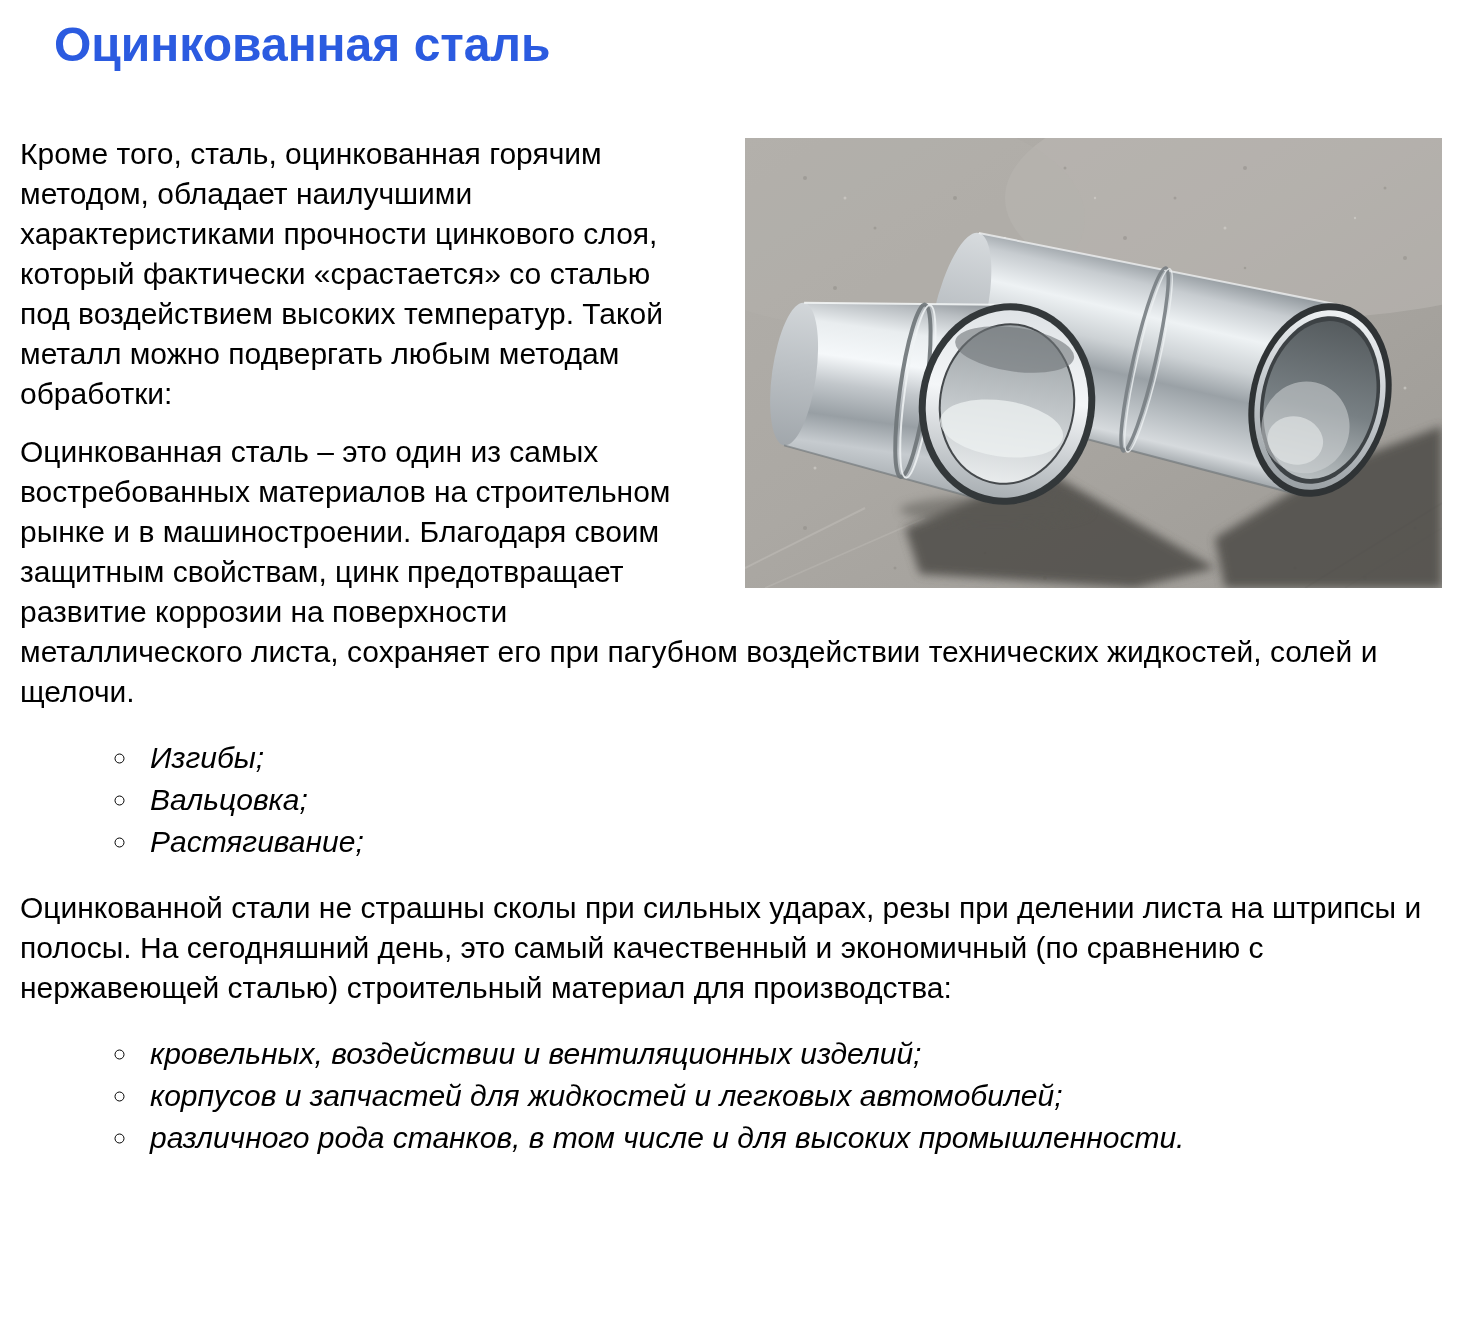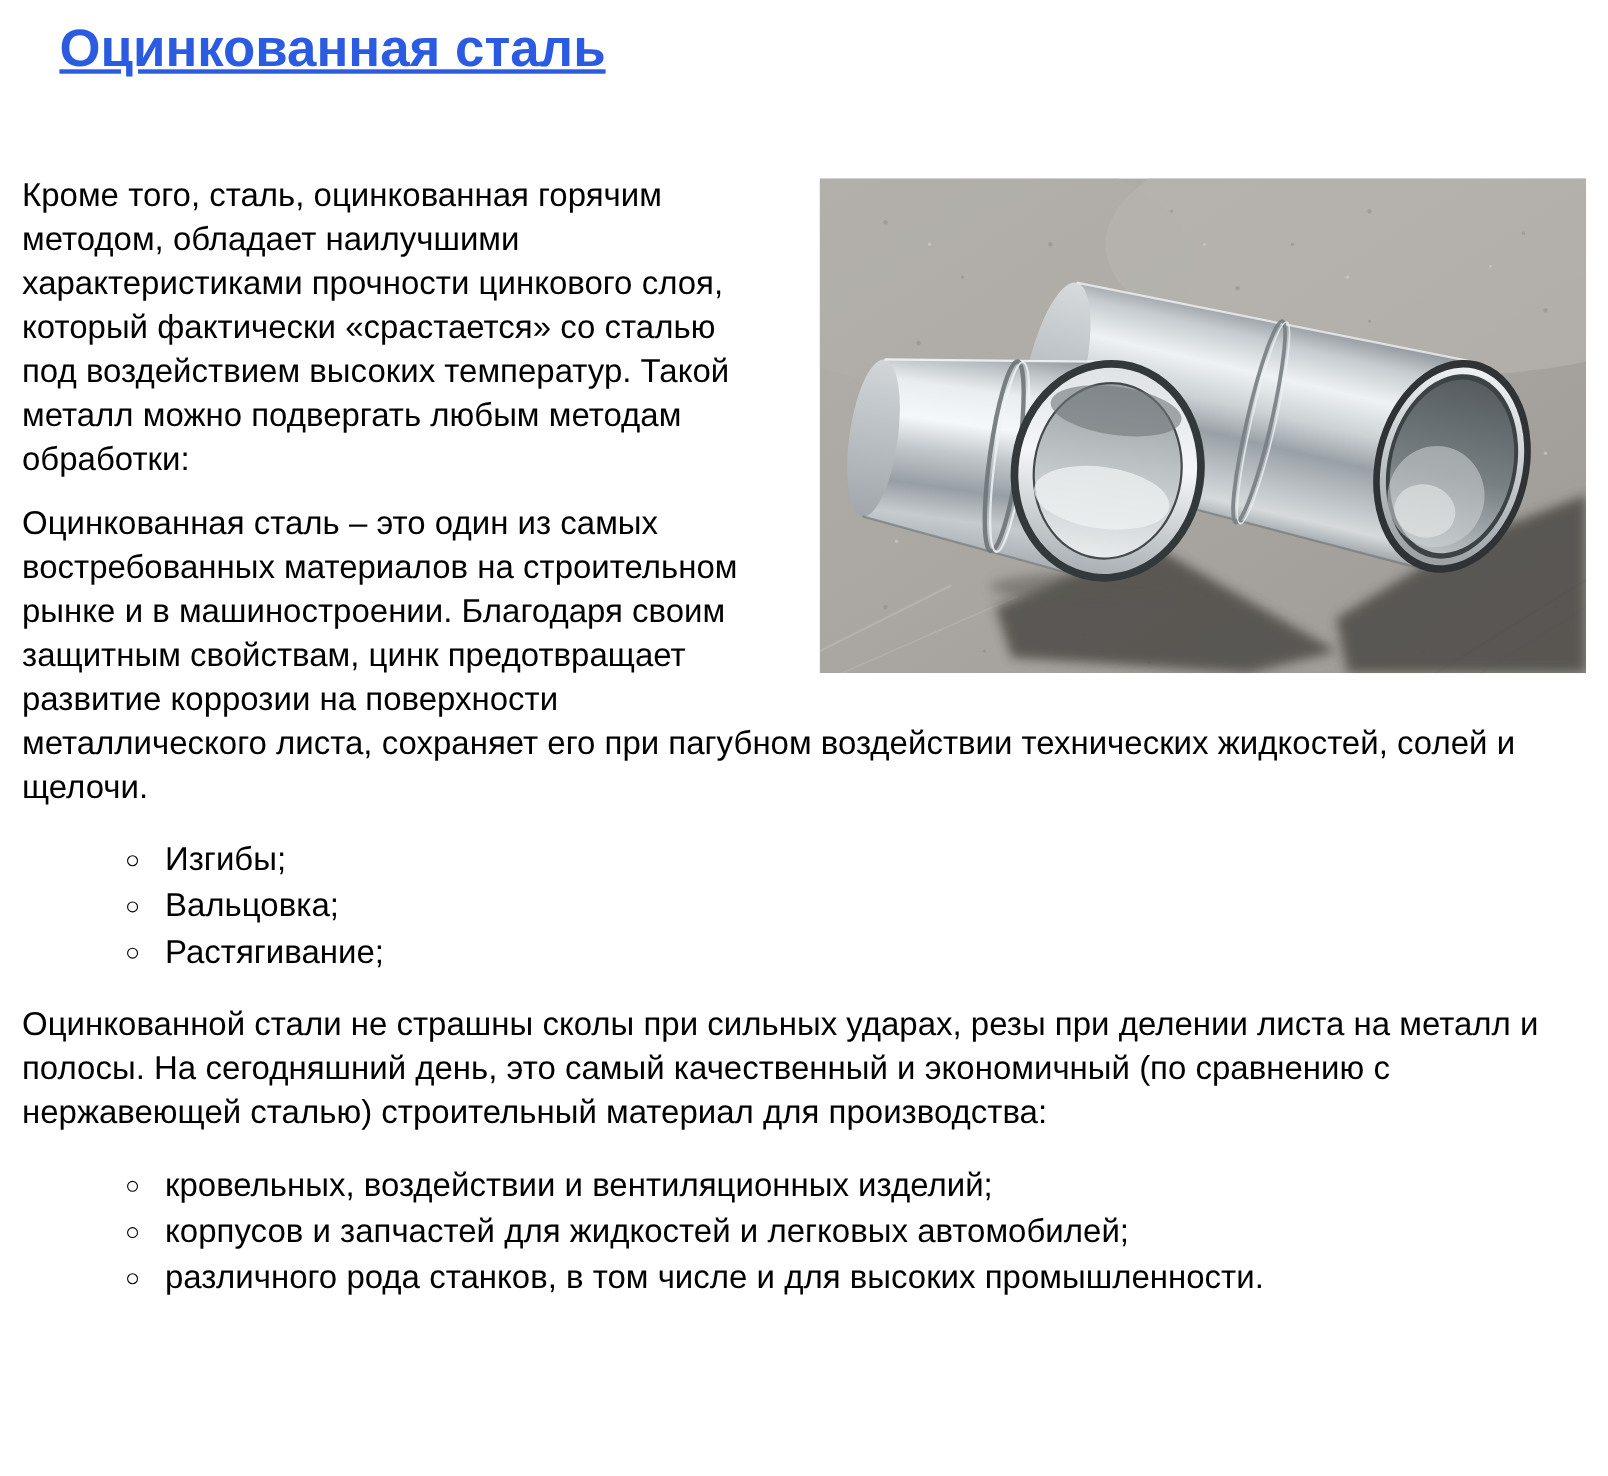--- a/index.html
+++ b/index.html
@@ -12,27 +12,26 @@
     width: 1462px;
     min-height: 1342px;
     padding: 0 20px;
     background: #ffffff;
     font-family: "Liberation Sans", "DejaVu Sans", sans-serif;
     font-size: 30px;
     line-height: 40px;
     color: #000000;
   }
   h1.page-title {
-    margin: 16px 0 84px 34px;
+    margin: 16px 0 60px 34px;
     font-size: 48px;
     line-height: 58px;
     font-weight: bold;
     color: #2b5be0;
     letter-spacing: 0;
-    text-decoration: underline;
   }
   .page p {
     margin: 18px 0;
   }
   .page p:first-of-type {
     margin-top: 0;
   }
   .photo {
     float: right;
     width: 697px;
@@ -42,20 +41,21 @@
   }
   .photo svg { display: block; }
   ul.doc-list {
     margin: 26px 0;
     padding-left: 120px;
     list-style-type: circle;
   }
   ul.doc-list li {
     margin: 2px 0;
     padding-left: 10px;
+    font-style: italic;
   }
   .clear { clear: both; }
 </style>
 </head>
 <body style="background: rgb(255, 255, 255);">
 
 <div class="page" style="color: rgb(0, 0, 0);">
 
   <h1 class="page-title" style="color: rgb(43, 91, 224);">Оцинкованная сталь</h1>
 
@@ -198,21 +198,21 @@
   <p>Кроме того, сталь, оцинкованная горячим методом, обладает наилучшими характеристиками прочности цинкового слоя, который фактически «срастается» со сталью под воздействием высоких температур. Такой металл можно подвергать любым методам обработки:</p>
 
   <p>Оцинкованная сталь – это один из самых востребованных материалов на строительном рынке и в машиностроении. Благодаря своим защитным свойствам, цинк предотвращает развитие коррозии на поверхности металлического листа, сохраняет его при пагубном воздействии технических жидкостей, солей и щелочи.</p>
 
   <ul class="doc-list">
     <li>Изгибы;</li>
     <li>Вальцовка;</li>
     <li>Растягивание;</li>
   </ul>
 
-  <p>Оцинкованной стали не страшны сколы при сильных ударах, резы при делении листа на металл и полосы. На сегодняшний день, это самый качественный и экономичный (по сравнению с нержавеющей сталью) строительный материал для производства:</p>
+  <p>Оцинкованной стали не страшны сколы при сильных ударах, резы при делении листа на штрипсы и полосы. На сегодняшний день, это самый качественный и экономичный (по сравнению с нержавеющей сталью) строительный материал для производства:</p>
 
   <ul class="doc-list">
     <li>кровельных, воздействии и вентиляционных изделий;</li>
     <li>корпусов и запчастей для жидкостей и легковых автомобилей;</li>
     <li>различного рода станков, в том числе и для высоких промышленности.</li>
   </ul>
 
 
   <div class="clear"></div>
 </div>

